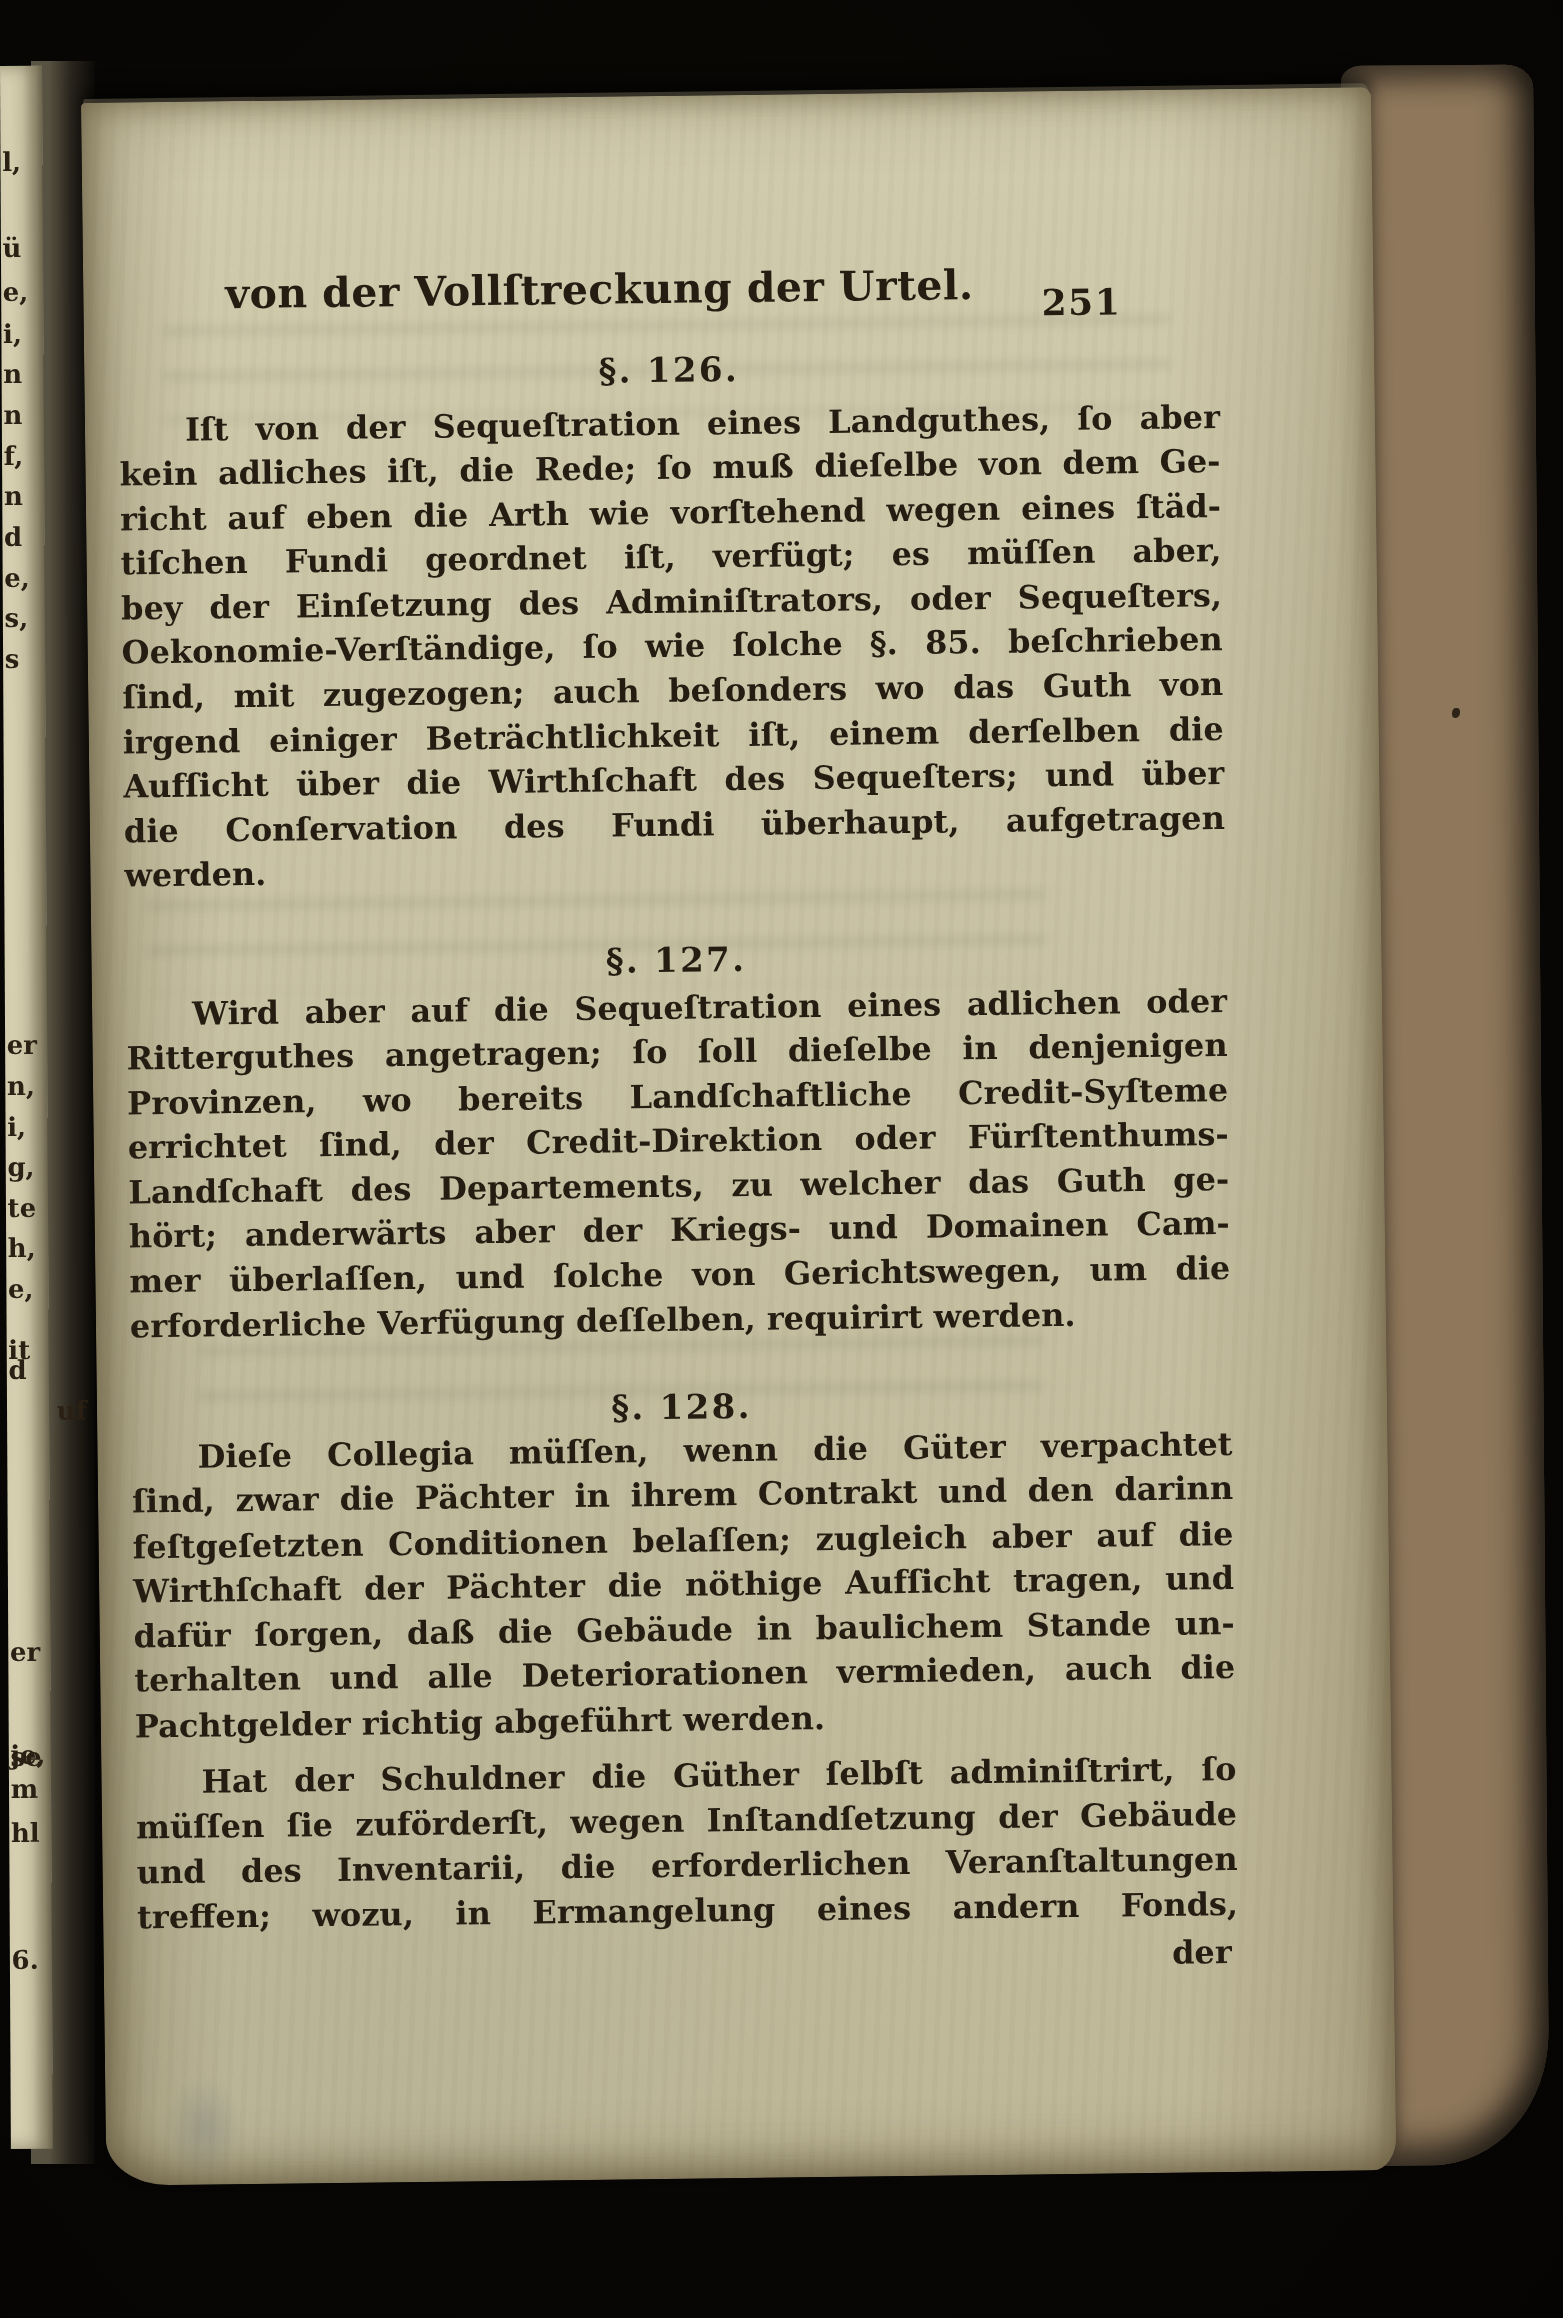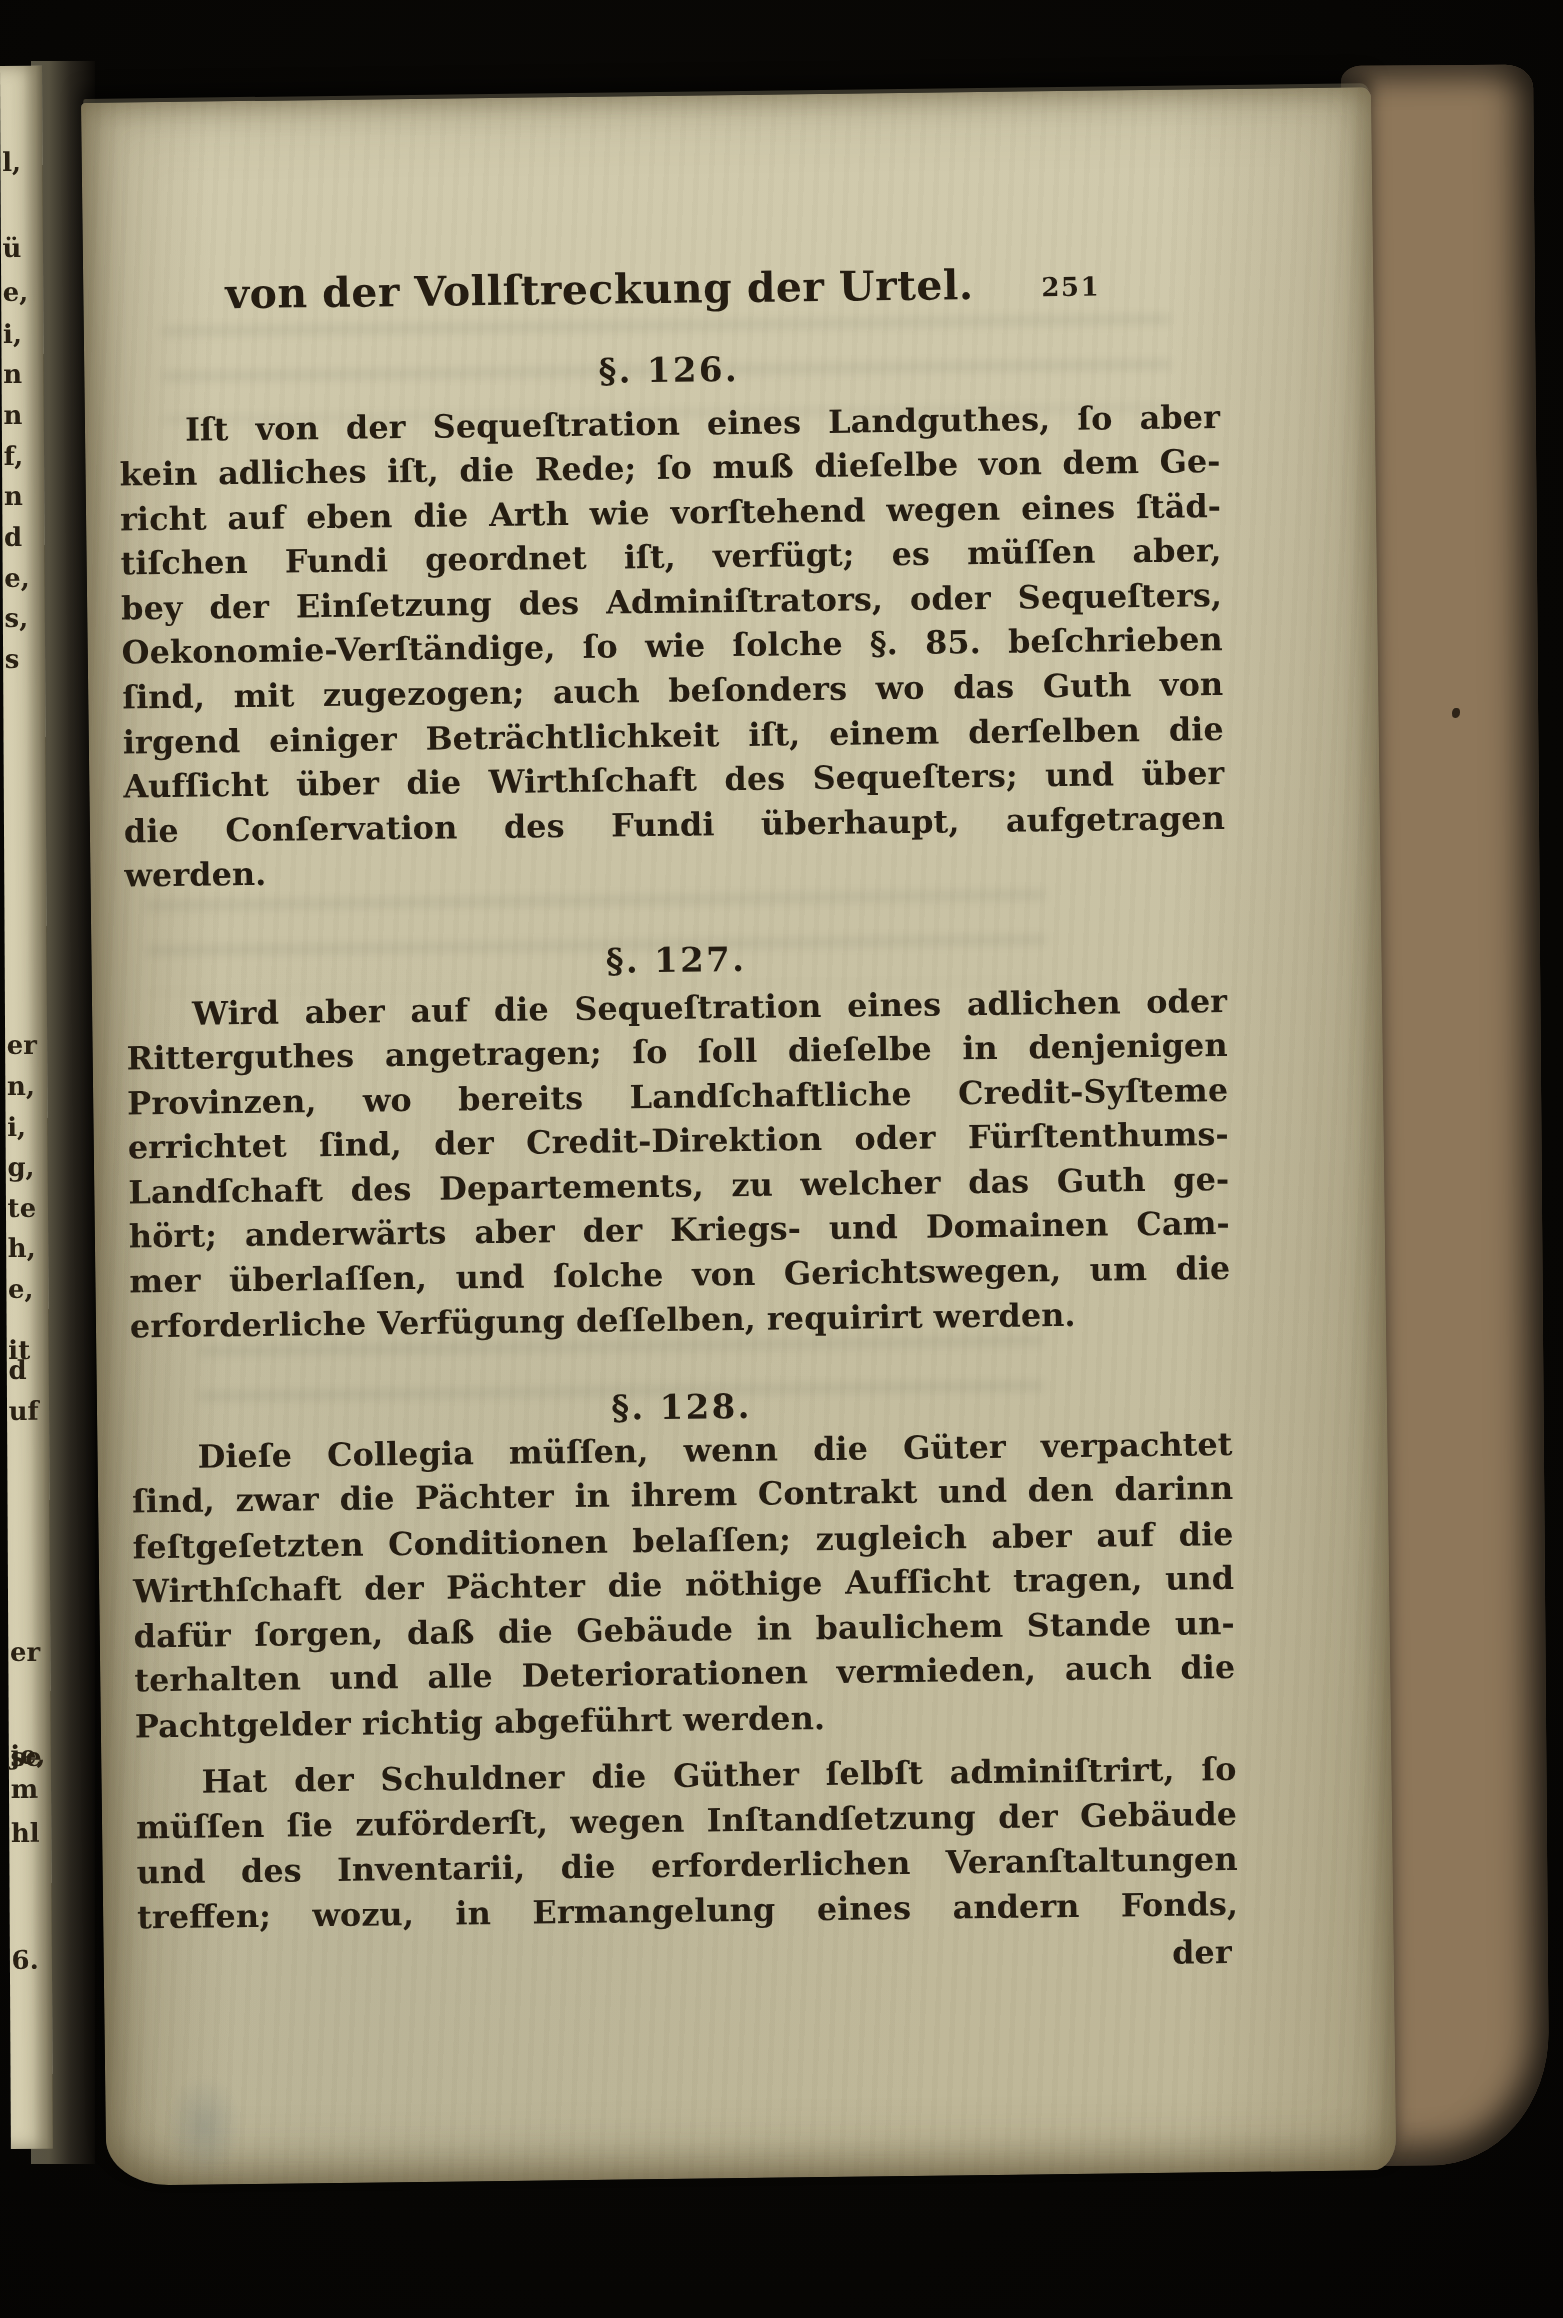--- a/index.html
+++ b/index.html
@@ -34,21 +34,21 @@
         0 -12.5px 17px rgba(0,0,0,.55),
         inset 0 0 74px rgba(95,82,50,.33),
         inset 12.5px 0 34px rgba(70,60,35,.30),
         inset -9.4px 0 23.5px rgba(95,80,50,.30),
         inset 0 -20.3px 39px rgba(80,66,36,.28);}
 
   .text-block{position:absolute;left:34px;top:0;width:1101px;height:100%;color:#251d12;}
 
   .header-row{position:absolute;top:170px;left:0;width:1101px;height:48px;}
   .page-title{position:absolute;left:108px;top:0;font-weight:bold;font-size:41px;line-height:47px;letter-spacing:0.4px;}
-  .page-number{position:absolute;left:924px;top:7px;font-weight:bold;font-size:26px;line-height:39px;letter-spacing:1.6px;}
+  .page-number{position:absolute;left:924px;top:22px;font-weight:bold;font-size:36px;line-height:39px;letter-spacing:1.6px;}
 
   .sec-heading{position:absolute;left:0;width:1101px;text-align:center;
       font-weight:bold;font-size:34px;line-height:39px;letter-spacing:2.3px;}
 
   .line{position:absolute;left:0;width:1101px;height:45px;line-height:45px;
       font-weight:bold;font-size:32px;white-space:normal;
       text-align:justify;text-align-last:justify;}
   .line.noj{text-align-last:left;}
   .line.ind{text-indent:66px;}
 
@@ -102,21 +102,21 @@
       <span style="top: 580px;">s</span>
       <span style="top: 966px;">er</span>
       <span style="top: 1007px;">n,</span>
       <span style="top: 1048px;">i,</span>
       <span style="top: 1088px;">g,</span>
       <span style="top: 1129px;">te</span>
       <span style="top: 1169px;">h,</span>
       <span style="top: 1210px;">e,</span>
       <span style="top: 1271px;">it</span>
       <span style="top: 1291px;">d</span>
-      <span style="top: 1332px;">uf</span>
+      <span style="top: 1332px; margin-left: 48px;">uf</span>
       <span style="top: 1573px;">er</span>
       <span style="top: 1678px;">se</span>
       <span style="top: 1664px; margin-top: 12px;">je,</span>
       <span style="top: 1710px;">m</span>
       <span style="top: 1754px; text-align: right;">hl</span>
       <span style="top: 1881px;">6.</span>
     </div>
 
   <div class="fore-edge"></div>
   <div class="fore-speck"></div>

